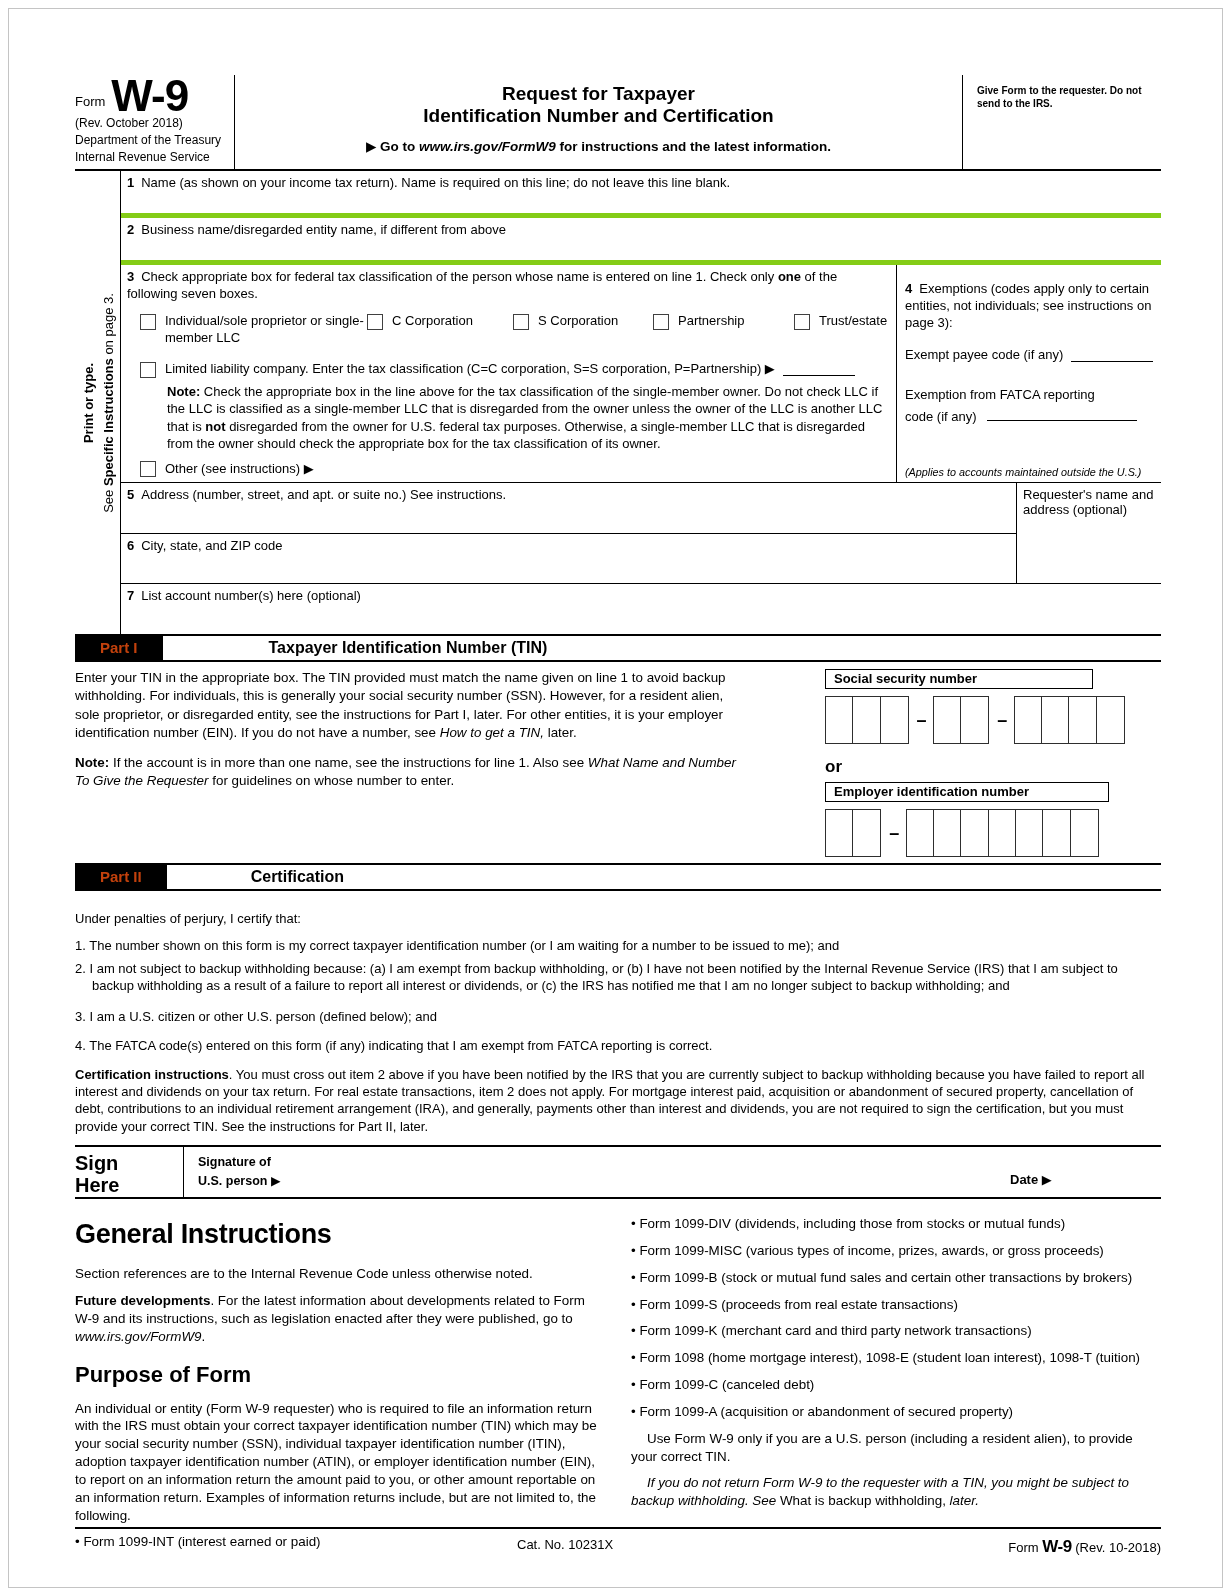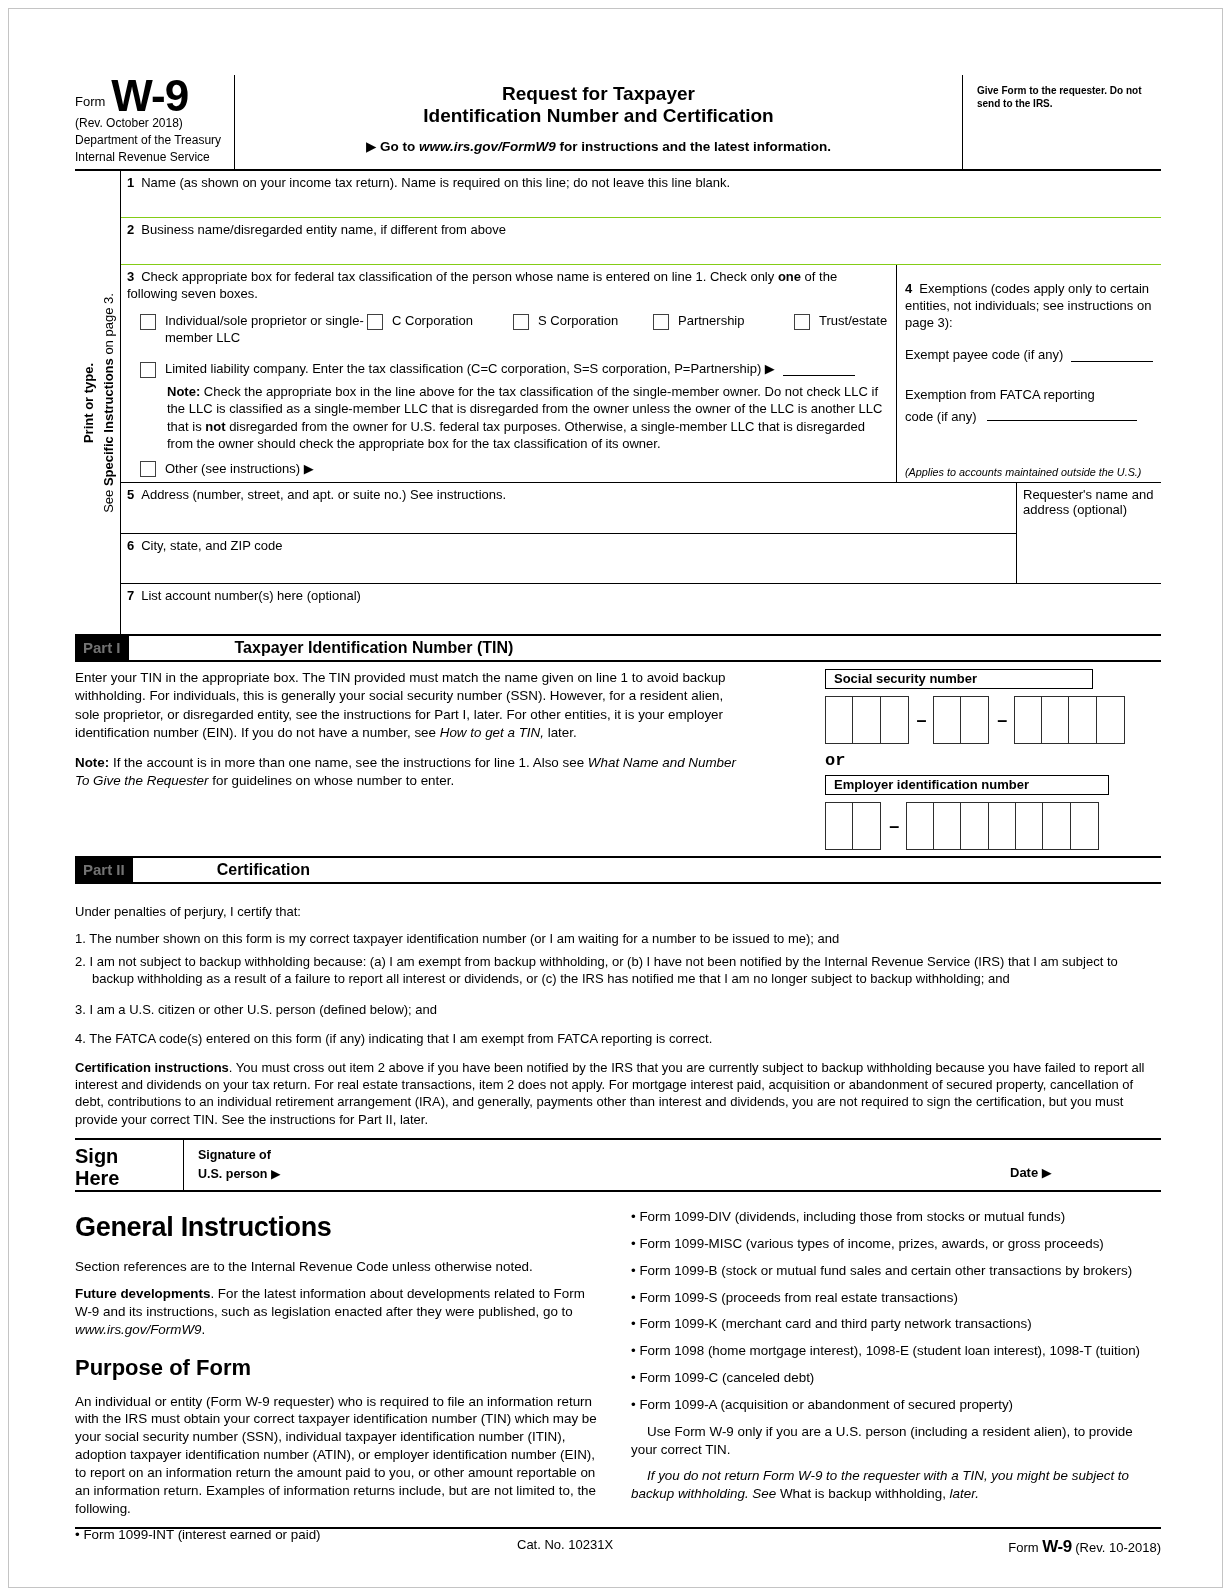--- a/index.html
+++ b/index.html
@@ -25,21 +25,21 @@
              font-weight:700; font-size:10px; line-height:1.32; }
 
   
   .formgrid { display:flex; }
   .sidebar { width:45px; position:relative; }
   .vtext { position:absolute; left:50%; top:50%;
            transform:translate(-50%,-50%) rotate(-90deg);
            white-space:nowrap; text-align:center; font-size:13px; line-height:1.5; }
   .vline1 { font-weight:700; }
   .fields { flex:1; border-left:1px solid #000; }
-  .frow { border-bottom:1px solid #84cc16; padding:4px 6px 2px; box-sizing:border-box; position:relative; }
+  .frow { border-bottom:5px solid #84cc16; padding:4px 6px 2px; box-sizing:border-box; position:relative; }
   .num { font-weight:700; margin-right:7px; }
   .head { line-height:1.3; }
   .r1 { min-height:47px; } .r2 { min-height:47px; }
   .field-input { height:16px; }
 
   .row3 { display:flex; border-bottom:1px solid #000; min-height:213px; }
   .row3l { width:776px; box-sizing:border-box; border-right:1px solid #000; padding:4px 8px 5px 6px; }
   .row3r { flex:1; padding:4px 6px 3px 8px; display:flex; flex-direction:column; box-sizing:border-box;margin-top:12px; }
   .cbrow { display:flex; margin-top:10px; padding-left:13px; }
   .cbi { display:flex; align-items:flex-start; line-height:1.3; }
@@ -58,38 +58,38 @@
 
   .row56 { display:flex; border-bottom:1px solid #000; }
   .r56l { width:896px; box-sizing:border-box; border-right:1px solid #000; }
   .frow5 { border-bottom:1px solid #000; min-height:44px; padding:4px 6px 2px; }
   .frow6 { min-height:43px; padding:4px 6px 2px; }
   .r56r { flex:1; padding:4px 6px; }
   .frow7 { min-height:44px; padding:4px 6px 2px; }
 
   
   .part-header { display:flex; align-items:stretch; border-top:2.5px solid #000; border-bottom:2px solid #000; }
-  .badge { background:#000; color:#737373; font-weight:700; font-size:15px; padding:3px 8px 4px; }
+  .badge { background:#000; color:#c2410c; font-weight:700; font-size:15px; padding:3px 25px 4px; }
   .pt-title { font-weight:700; font-size:16px; align-self:center; }
   .ml1 { margin-left:106px; } .ml2 { margin-left:84px; }
 
   
   .tin-section { display:flex; padding:7px 0 6px; }
   .tin-text { width:700px; box-sizing:border-box; padding-right:24px; font-size:13.4px; line-height:1.36; }
   .tin-text p { margin:0; }
   .tin-text .p2 { margin-top:12px; }
   .tin-boxes { width:386px; box-sizing:border-box; padding-left:50px; }
   .boxlabel { border:1.6px solid #000; font-weight:700; font-size:13px; padding:1px 0 2px 8px; box-sizing:border-box; }
   .ssn-label { width:268px; }
   .ein-label { width:284px; }
   .cells { display:flex; align-items:center; margin-top:7px; }
   .cell { width:27px; height:46px; border:1.7px solid #2e2e2e; margin-left:-1.7px; background:#fff; flex:none; }
   .cell:first-child { margin-left:0; }
   .dash { width:26px; text-align:center; font-weight:700; font-size:18px; flex:none; }
-  .or { font-weight:700; font-size:17px; margin:7px 0 5px;font-family:Liberation Mono, monospace; }
+  .or { font-weight:700; font-size:17px; margin:13px 0 5px; }
 
   
   .p2body { font-size:13px; line-height:1.34; padding-top:19px; }
   .p2body p { margin:0; }
   .p2intro { margin-bottom:10px !important; }
   .item { padding-left:17px; text-indent:-17px; }
   .i1 { margin-bottom:5px !important; } .i2 { margin-bottom:13px !important; }
   .i3 { margin-bottom:12px !important; } .i4 { margin-bottom:11px !important; }
   .certpara { margin-bottom:10px !important; }
 

